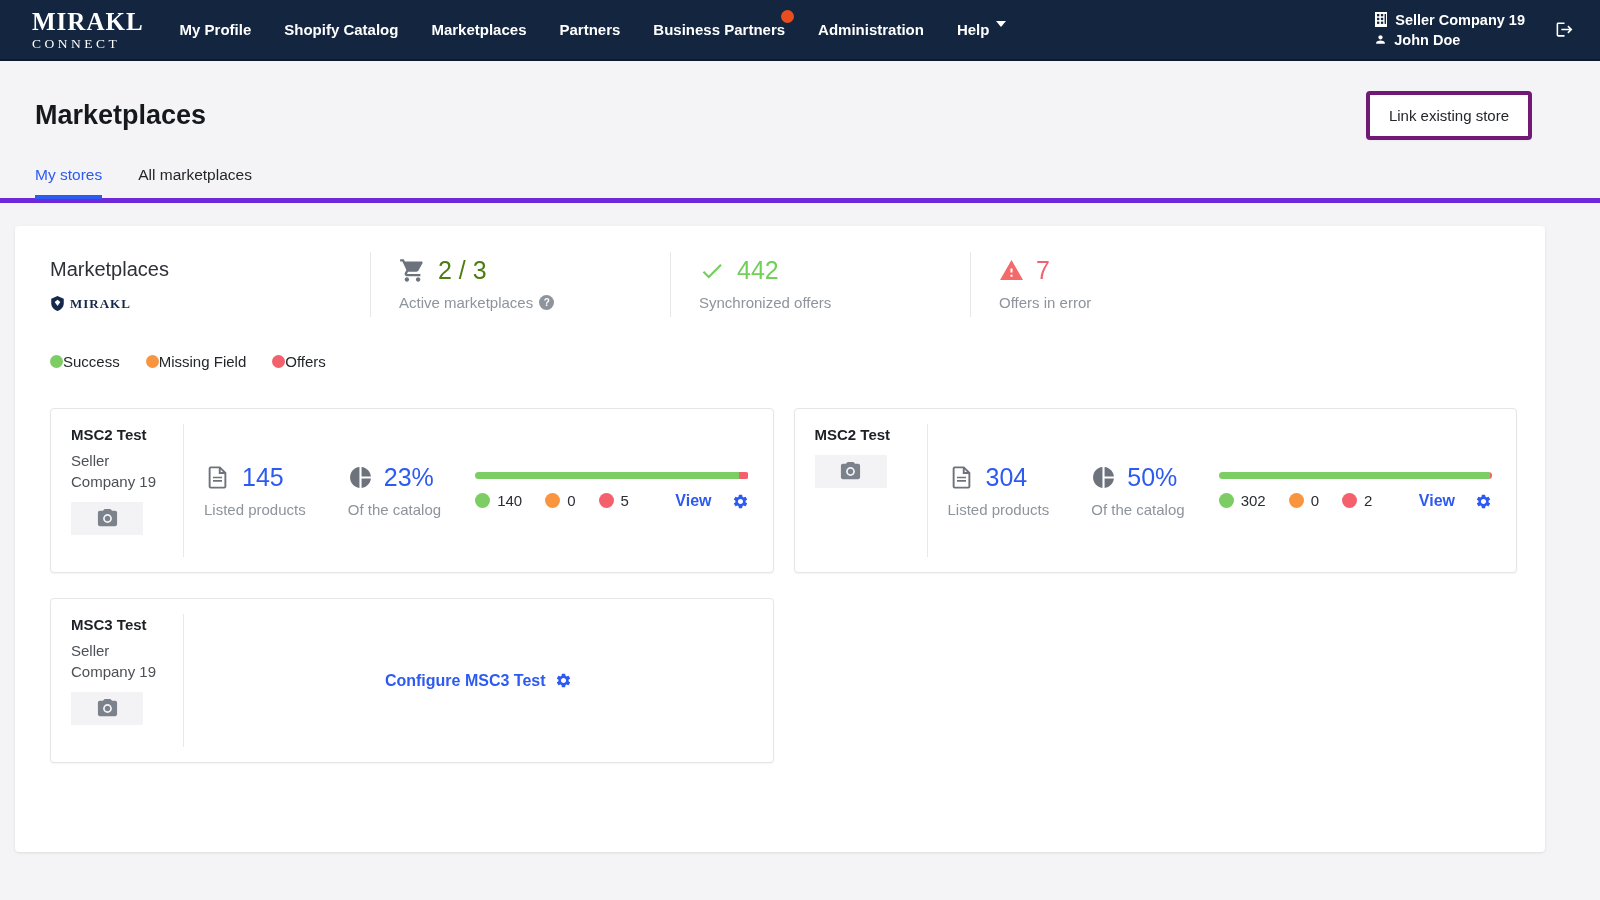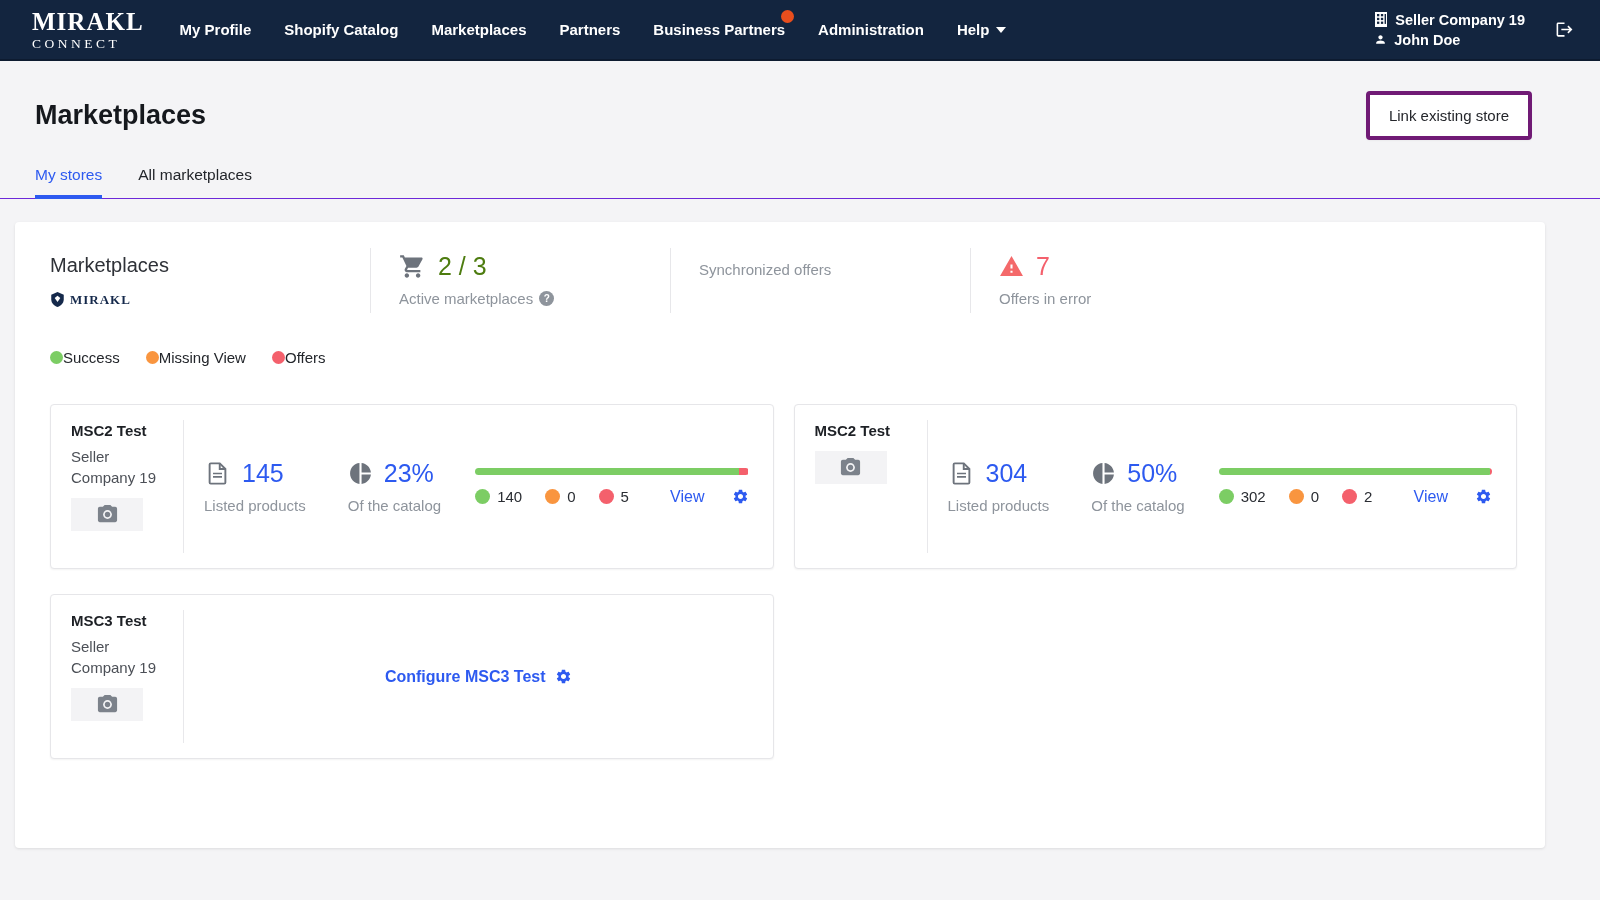--- a/index.html
+++ b/index.html
@@ -5,35 +5,35 @@
   * { margin:0; padding:0; box-sizing:border-box; }
   html,body { width:1600px; height:900px; overflow:hidden; }
   body { background:#f4f4f6; font-family:"Liberation Sans", sans-serif; color:#22252b; }
 
   
   .topbar { height:61px; background:#13253f; display:flex; align-items:center; padding:0 26px 0 32px; border-bottom:2px solid #0d1b30; }
   .logo { display:flex; flex-direction:column; color:#fff; margin-right:36px; line-height:1; cursor:pointer; }
   .logo .l1 { font-family:"Liberation Serif", serif; font-weight:bold; font-size:25px; letter-spacing:1px; }
   .logo .l2 { font-family:"Liberation Serif", serif; font-size:13.5px; letter-spacing:3.5px; margin-top:3px; }
   .nav-items { display:flex; align-items:center; gap:33px; list-style:none; }
-  .nav-item { color:#fff; font-size:15px; font-weight:700; cursor:pointer; position:relative; white-space:nowrap; display:flex; align-items:center; gap:7px; }
+  .nav-item { color:#fff; font-size:15px; font-weight:700; cursor:pointer; position:relative; white-space:nowrap; display:flex; gap:7px; }
   .nav-dot { position:absolute; top:-11px; right:-9px; width:13px; height:13px; border-radius:50%; }
   .chev { width:0; height:0; border-left:5px solid transparent; border-right:5px solid transparent; border-top:6px solid #fff; display:inline-block; }
   .top-right { margin-left:auto; display:flex; align-items:center; }
   .who { display:flex; flex-direction:column; gap:4px; color:#fff; font-size:14.5px; font-weight:700; }
   .who-row { display:flex; align-items:center; gap:7px; cursor:pointer; }
   .logout { margin-left:30px; cursor:pointer; display:flex; }
 
   
   .page-head { display:flex; align-items:center; justify-content:space-between; padding:30px 68px 0 35px; }
   .page-title { font-size:27px; font-weight:700; color:#15181d; }
   .btn-outline { background:#fff; border:4px solid #701a75; border-radius:4px; padding:12px 19px; font-size:15px; color:#24262b; font-family:"Liberation Sans", sans-serif; cursor:pointer; box-shadow:0 1px 2px rgba(0,0,0,.04); }
 
   
-  .tabs { margin-top:26px; padding:0 35px; border-bottom:1px solid #6d28d9; display:flex; gap:36px; }
+  .tabs { margin-top:26px; padding:0 35px; border-bottom:5px solid #6d28d9; display:flex; gap:36px; }
   .tab { font-size:15.5px; padding-bottom:11px; border-bottom:4px solid transparent; margin-bottom:-1px; cursor:pointer; color:#23262b; }
   .tab.active { color:#2d5af0; border-bottom-color:#2d5af0; font-weight:400; }
 
   
   .main-card { background:#fff; margin:23px 55px 0 15px; border-radius:4px; box-shadow:0 1px 3px rgba(0,0,0,.10); min-height:626px; padding:26px 0 40px; }
 
   .summary-head { display:flex; padding-left:35px; }
   .sum-left { width:320px; padding-top:6px; }
   .sum-title { font-size:20px; color:#2e3137; font-weight:500; }
   .brand-badge { display:flex; align-items:center; gap:5px; margin-top:14px; cursor:default; }
@@ -66,21 +66,21 @@
   .sstat-value { font-size:25px; color:#2d5af0; }
   .sstat-label { margin-top:9px; font-size:15px; color:#8e949c; white-space:nowrap; }
   .bar-col { flex:1; padding-right:4px; }
   .bar { height:7px; border-radius:4px; overflow:hidden; display:flex; width:100%; }
   .seg-success { background:#7ccd64; }
   .seg-missing { background:#f9953f; }
   .seg-error   { background:#f4606c; }
   .bar-row { display:flex; align-items:center; margin-top:13px; }
   .count { display:flex; align-items:center; gap:7px; font-size:15px; color:#2a2d33; margin-right:23px; }
   .count .dot { width:15px; height:15px; }
-  .view-link { margin-left:auto; display:flex; align-items:center; gap:27px; color:#2d5af0; font-size:16px; font-weight:400; cursor:pointer; }
+  .view-link { margin-left:auto; display:flex; align-items:flex-end; gap:20px; color:#2d5af0; font-size:16px; font-weight:700; cursor:pointer; }
   .configure-wrap { flex:1; display:flex; align-items:center; justify-content:center; }
   .configure-link { display:flex; align-items:center; gap:9px; color:#2d5af0; font-size:16px; font-weight:700; cursor:pointer; }
 
   svg { display:block; }
 </style>
 </head>
 <body>
 
 <header class="topbar">
   <div class="logo">
@@ -175,20 +175,26 @@
           </svg>
         <span class="stat-value blue">2 / 3</span>
       </div>
       <div class="stat-label">
         <span>Active marketplaces</span>
         <span class="qmark">?</span>
       </div>
     </div>
 
     <div class="stat-block">
+      <div class="stat-top">
+        <svg width="26" height="26" viewBox="0 0 24 24" fill="#72cf5a">
+            <path d="M9 16.17L4.83 12l-1.42 1.41L9 19 21 7l-1.41-1.41z"></path>
+          </svg>
+        <span class="stat-value green">442</span>
+      </div>
       <div class="stat-label">
           <span>Synchronized offers</span>
         </div>
     </div>
 
     <div class="stat-block">
       <div class="stat-top">
         <svg width="25" height="25" viewBox="0 0 24 24" fill="#f4696a">
             <path d="M1 21h22L12 2 1 21zm12-3h-2v-2h2v2zm0-4h-2v-4h2v4z"></path>
           </svg>
@@ -200,21 +206,21 @@
     </div>
   </div>
 
   <div class="legend">
     <div class="legend-item">
       <span class="dot" style="background-color: rgb(124, 205, 100);"></span>
       <span>Success</span>
     </div>
     <div class="legend-item">
       <span class="dot" style="background-color: rgb(249, 149, 63);"></span>
-      <span>Missing View</span>
+      <span>Missing Field</span>
     </div>
     <div class="legend-item">
       <span class="dot" style="background-color: rgb(244, 96, 108);"></span>
       <span>Offers</span>
     </div>
   </div>
 
   <div class="stores">
 
     <div class="store-card">

